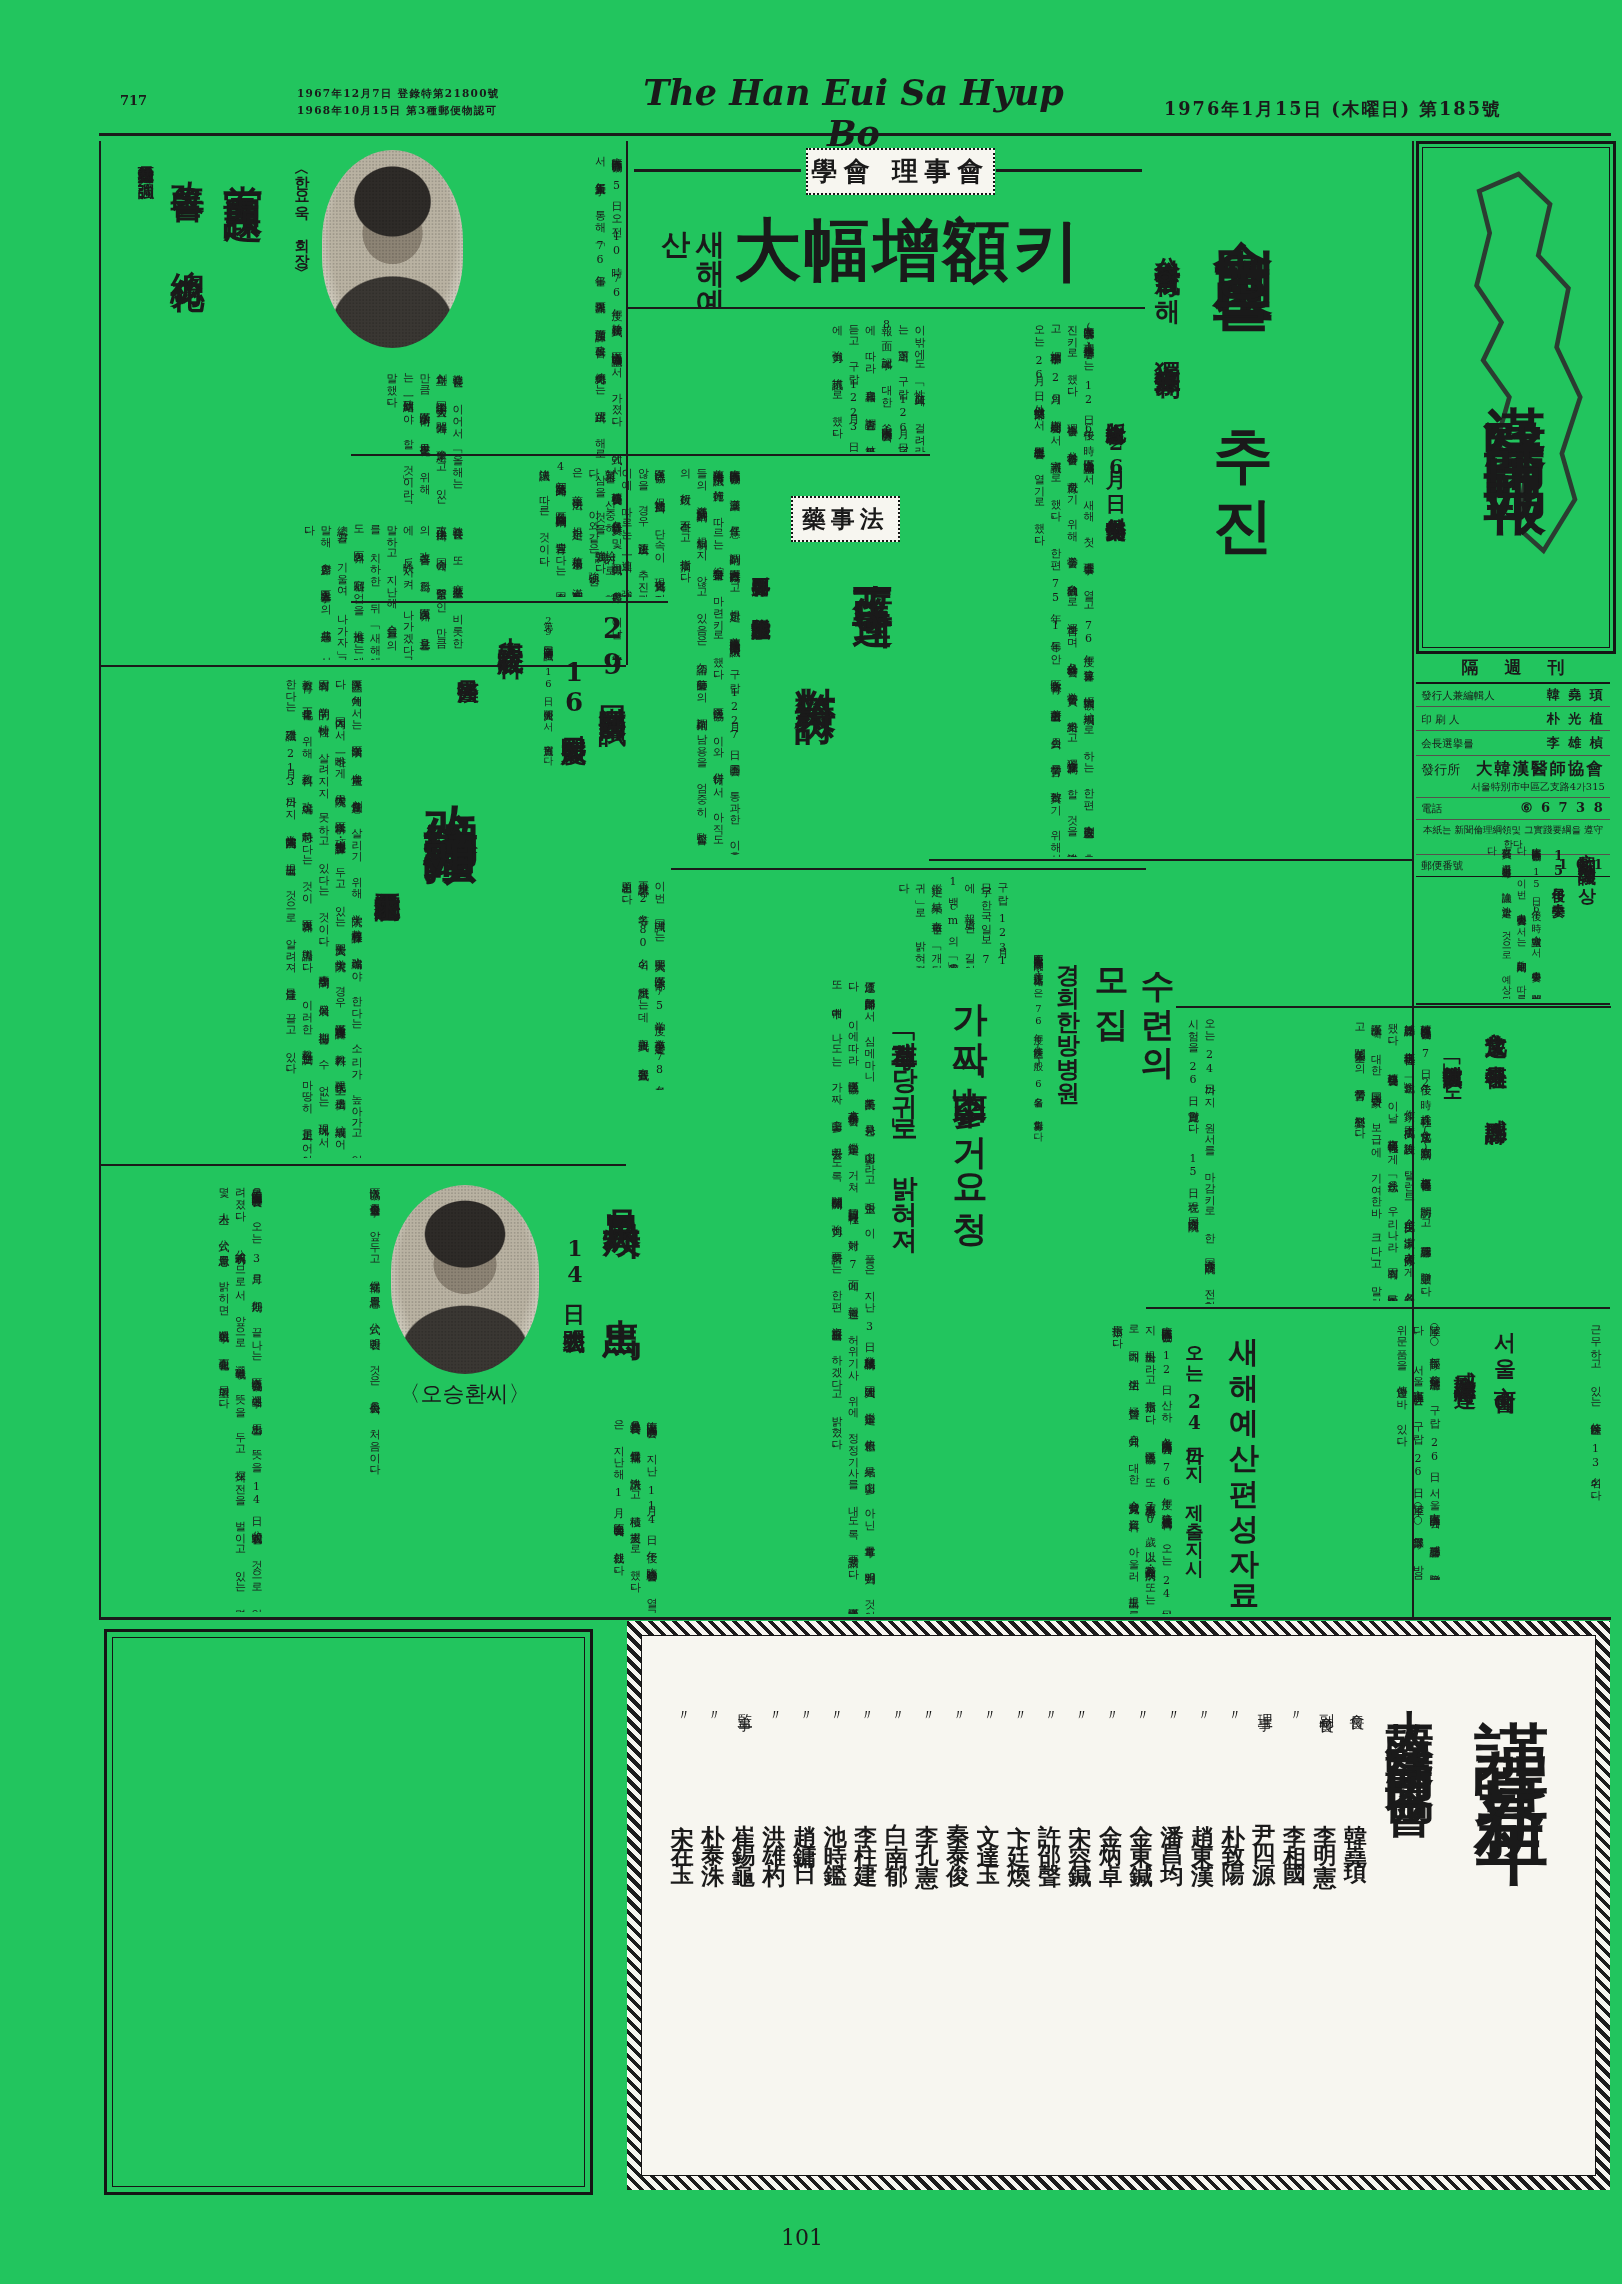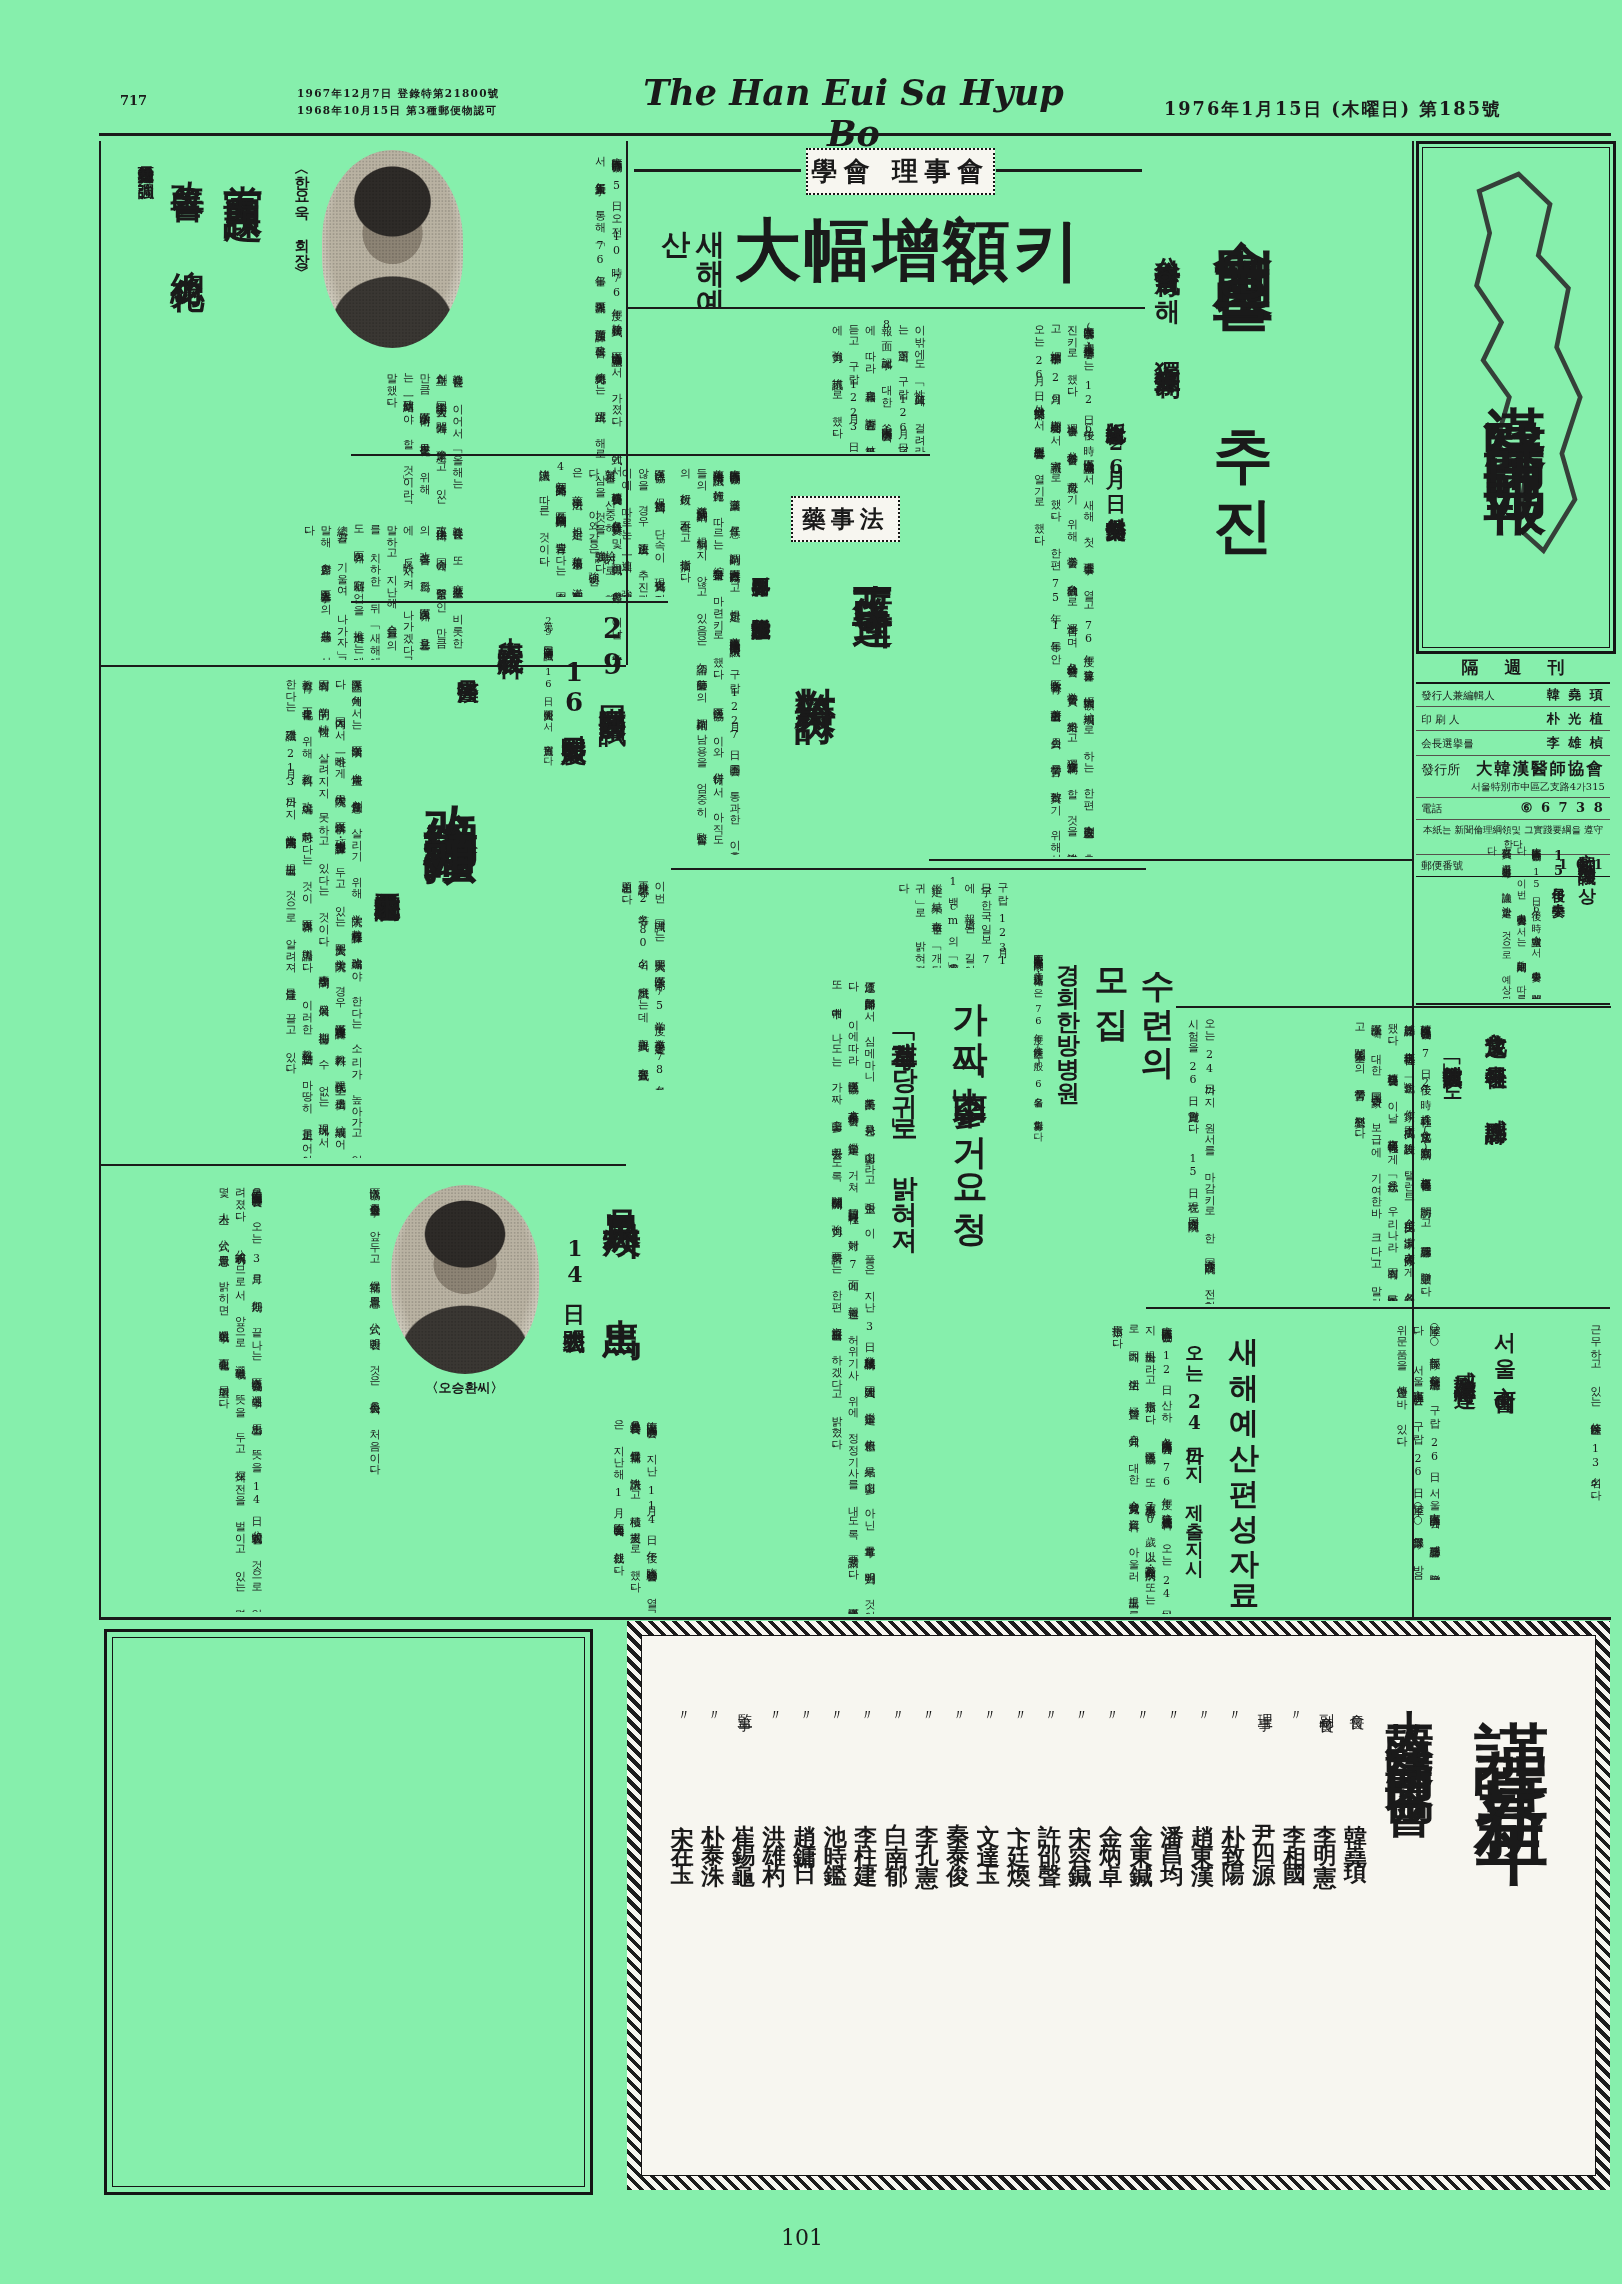--- a/index.html
+++ b/index.html
@@ -1,16 +1,16 @@
 <!DOCTYPE html>
 <html style="font-size:10.5px"><head>
 <meta charset="utf-8">
 <style>
   html,body{margin:0;padding:0;background:#e8e6df;}
-  .page{position:relative;width:1622px;height:2284px;background:#86efac;color:#1a1a1a;
+  .page{position:relative;width:1622px;height:2284px;background:#22c55e;color:#1a1a1a;
         font-family:"DejaVu Serif","Liberation Serif",serif;overflow:hidden;}
   .abs{position:absolute;}
   .v{writing-mode:vertical-rl;text-orientation:upright;}
   .rule{position:absolute;background:#1b1b1b;}
   .bodytxt{font-size:11px;line-height:1.5;letter-spacing:0.7px;text-align:justify;overflow:hidden;}
   .bodytxt.sm{font-size:9.9px;}
   .hl{font-weight:bold;overflow:hidden;}
   .badge{position:absolute;border:2.6px dotted #151515;text-align:center;font-weight:bold;
          display:flex;align-items:center;justify-content:center;background:#f7f6f0;}
   .photo{position:absolute;border-radius:50% / 46%;overflow:hidden;
@@ -134,21 +134,21 @@
   <div class="abs v bodytxt" style="left:571px;top:873px;width:96px;height:217px;">이번 国試에는 慶熙大 漢医学部 75学年度 卒業豫定者 78名과 再應試者 2名等 80名이 應試하는데 主觀式과 客觀式을 併行 出題된다。</div>
 
   <div class="abs v hl" style="left:494px;top:617px;height:197px;font-size:26px;letter-spacing:3.9px;">大學院教科</div>
   <div class="abs v hl" style="left:454px;top:663px;height:118px;font-size:22px;">漢醫界</div>
   <div class="abs v hl" style="left:415px;top:762px;height:322px;font-size:54px;letter-spacing:7.9px;">改編論擡頭</div>
   <div class="abs v hl" style="left:371px;top:873px;height:289px;font-size:26px;">教科逆調是正促求</div>
   <div class="abs v bodytxt" style="left:100px;top:671px;width:264px;height:487px;">漢医界 一角에서는 漢医学의 自主性과 創意性을 살리기 위해 大学院 教科課程을 改編해야 한다는 소리가 높아가고 있다。 国內에서 唯一하게 大學院에 漢医学科 碩士・博士課程을 두고 있는 慶熙大 大学院의 경우 漢医学専攻課程의 教科가 現代医学 一邊倒로 編成되어 漢医学 固有의 学問的 特性이 살려지지 못하고 있다는 것이다。 専攻学問의 発展이 期待될 수 없는 現況에서 大学院 教育의 正常化를 위해 教科의 改編이 時急하다는 것이 漢医界의 輿論이다。 이러한 教科逆調는 마땅히 是正되어야 한다는 建議가 2月13日까지 大学院當局에 提出될 것으로 알려져 注目을 끌고 있다。</div>
   <div class="rule" style="left:99px;top:1164px;width:527px;height:2px;"></div>
 
   <div class="photo" style="left:391px;top:1185px;width:148px;height:189px;"></div>
-  <div class="abs" style="left:394px;top:1379px;width:141px;text-align:center;font-size:13px;font-weight:bold;">〈오승환씨〉</div>
+  <div class="abs" style="left:394px;top:1379px;width:141px;text-align:center;font-size:22px;font-weight:normal;">〈오승환씨〉</div>
   <div class="abs v hl" style="left:596px;top:1179px;height:282px;font-size:38px;letter-spacing:5.3px;">吳昇煥씨 出馬</div>
   <div class="abs v hl" style="left:560px;top:1235px;height:217px;font-size:22px;">14日 公式表明</div>
   <div class="abs v bodytxt" style="left:100px;top:1179px;width:164px;height:433px;">吳昇煥龍山區漢医師会長은 오는 3月로 任期가 끝나는 漢医協会長 選擧에 出馬할 뜻을 14日 公式表明할 것으로 알려졌다。 公式表明하므로서 앞으로 選擧戰에 뜻을 두고 探색전을 벌이고 있는 몇몇 人士가 公式 意思를 밝히면 選擧戰이 表面化될 展望이다。</div>
   <div class="abs v bodytxt" style="left:269px;top:1179px;width:113px;height:433px;">漢医協 会長選擧를 앞두고 立候補 意思를 公式 表明한 것은 吳会長이 처음이다。</div>
   <div class="abs v bodytxt" style="left:391px;top:1412px;width:268px;height:201px;">龍山區漢医師会는 지난 1月14日 午後 臨時総会를 열고 吳昇煥会長의 立候補를 決議하고 積極 支援키로 했다。 吳会長은 지난해 1月 龍山區会長에 就任했다。</div>
 
   <div class="rule" style="left:671px;top:868px;width:475px;height:2px;"></div>
   <div class="abs v hl" style="left:946px;top:978px;height:387px;font-size:35px;letter-spacing:3.9px;">가짜「山蔘」수거요청</div>
   <div class="abs v hl" style="left:888px;top:1024px;height:341px;font-size:26px;">毒草「개당귀」로 밝혀져</div>
   <div class="abs v bodytxt" style="left:688px;top:875px;width:322px;height:93px;">구랍 12月31日字 한국일보 7面에 報道된 길이 1백cm의 「山蔘」은 鑑定 結果 毒草인 「개당귀」로 밝혀졌다。</div>

